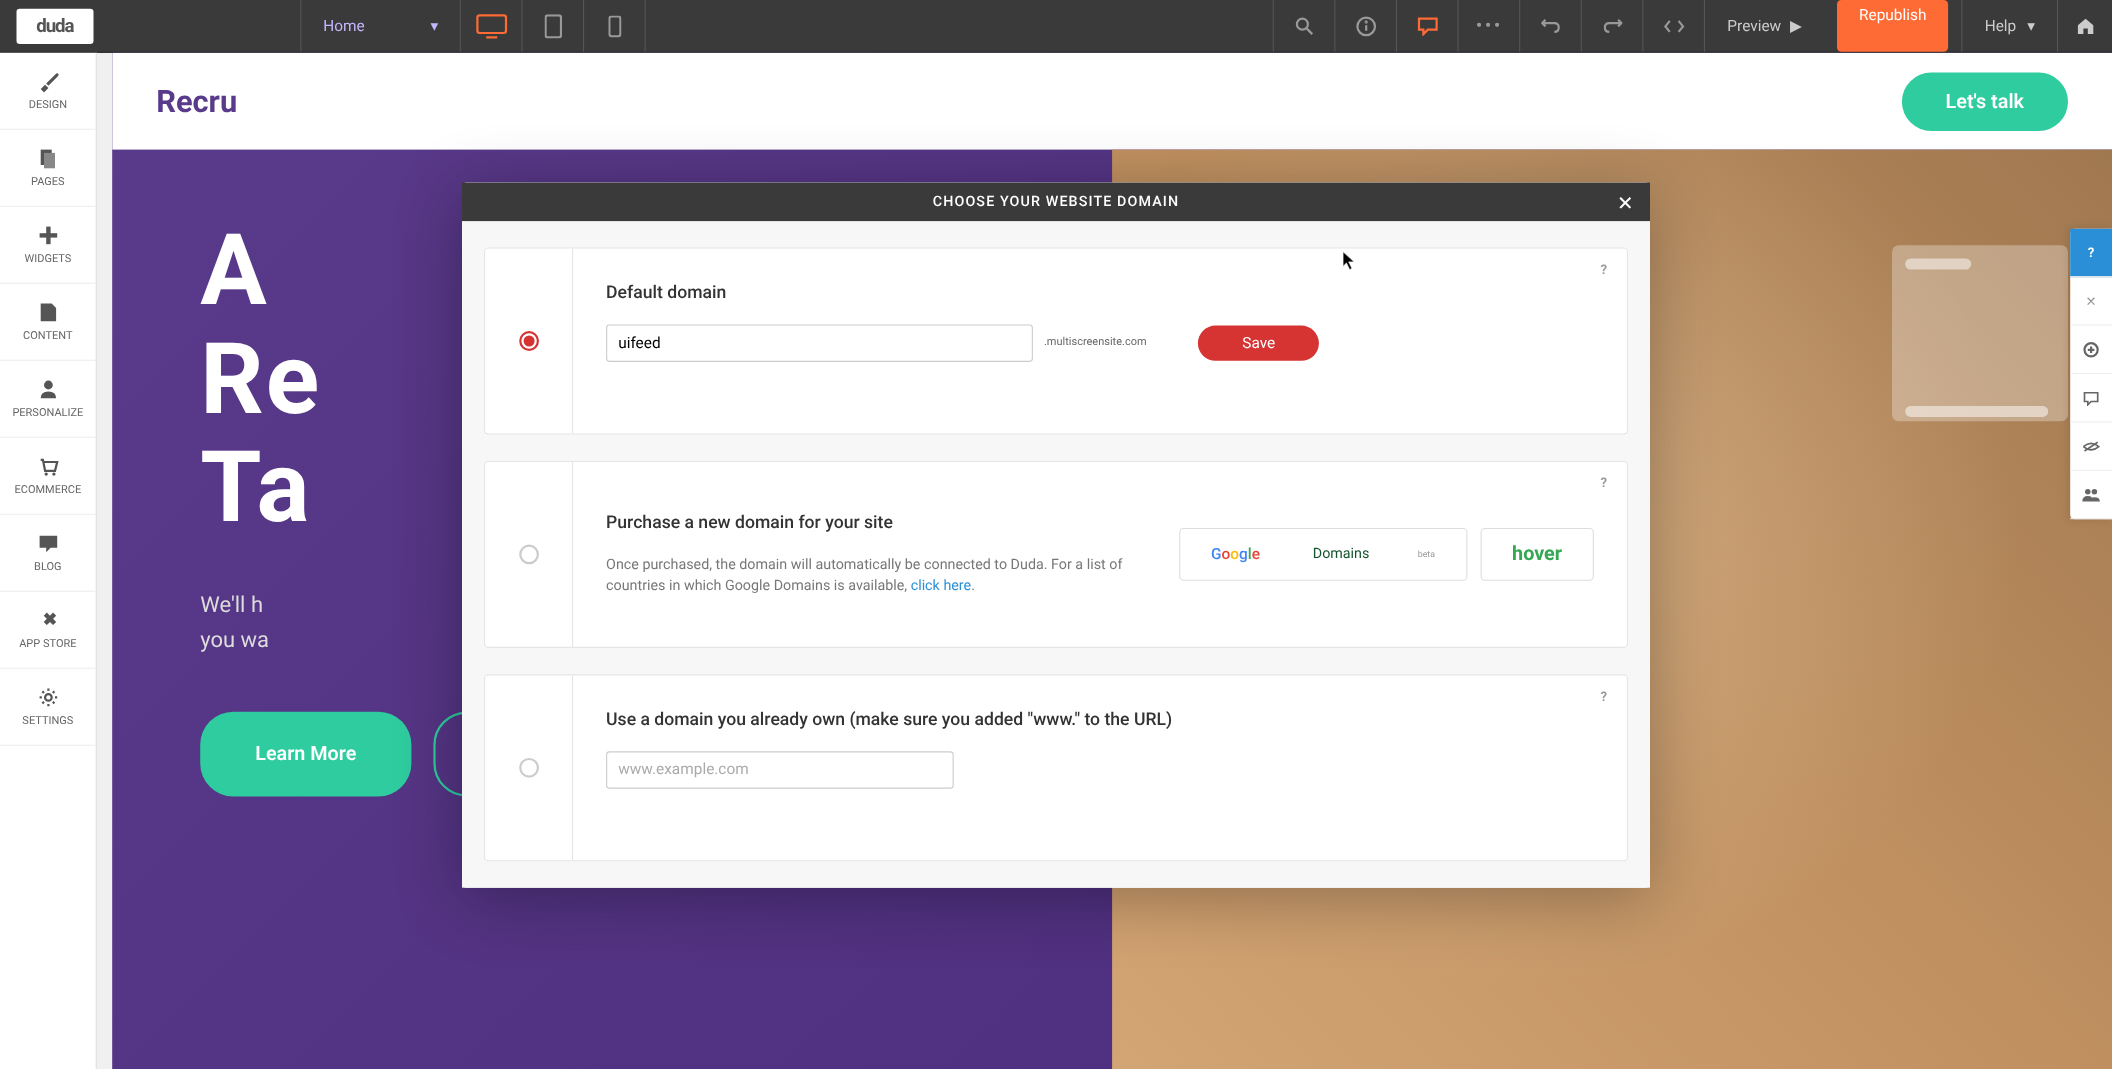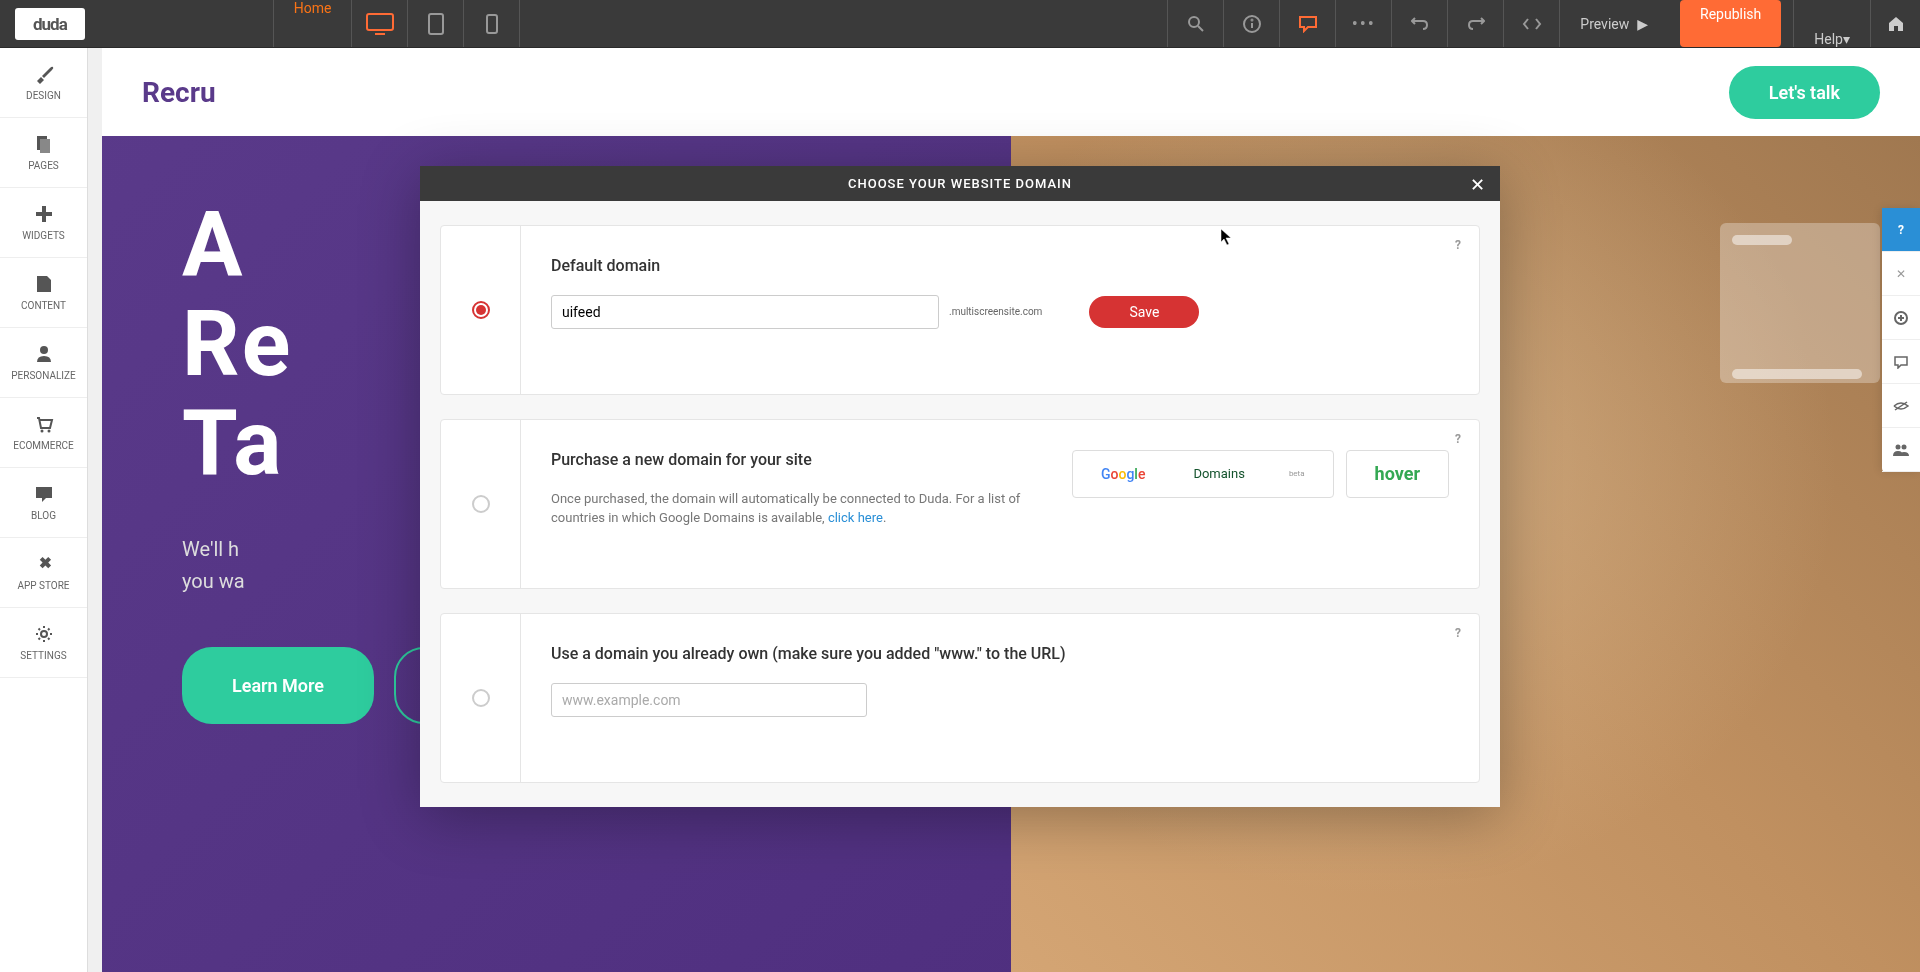--- a/index.html
+++ b/index.html
@@ -1,30 +1,30 @@
 <!DOCTYPE html>
 <html><head>
   <meta charset="utf-8">
   <style>
     * { margin: 0; padding: 0; box-sizing: border-box; font-family: -apple-system, BlinkMacSystemFont, 'Segoe UI', Roboto, sans-serif; }
     body { background: #f0f0f0; overflow: hidden; width: 1920px; height: 972px; position: relative; }
     
     
     .top-bar { height: 48px; background: #3a3a3a; color: #fff; display: flex; align-items: center; border-bottom: 1px solid #2a2a2a; }
     .logo { background: #fff; padding: 6px 18px; margin: 6px 8px 6px 15px; border-radius: 3px; color: #555; font-weight: 700; font-size: 17px; letter-spacing: -1px; }
-    .page-select { display: flex; align-items: center; padding: 0 20px; height: 100%; border-left: 1px solid #555; border-right: 1px solid #555; color: #f97316; font-size: 14px; gap: 60px; margin-left: 180px; flex-direction: column; }
+    .page-select { display: flex; align-items: center; padding: 0 20px; height: 100%; border-left: 1px solid #555; border-right: 1px solid #555; color: #c4b5fd; font-size: 14px; gap: 60px; margin-left: 180px; }
     .device-tabs { display: flex; height: 100%; }
     .device-tab { width: 56px; display: flex; align-items: center; justify-content: center; border-right: 1px solid #555; cursor: pointer; }
     .device-tab.active svg { stroke: #ff6b35; fill: none; }
     .device-tab svg { stroke: #999; fill: none; stroke-width: 2; }
     .toolbar-group { display: flex; height: 100%; margin-left: auto; }
     .toolbar-btn { width: 56px; display: flex; align-items: center; justify-content: center; border-left: 1px solid #555; cursor: pointer; color: #999; font-size: 18px; }
     .preview-btn { display: flex; align-items: center; padding: 0 20px; border-left: 1px solid #555; color: #ccc; font-size: 14px; gap: 8px; cursor: pointer; }
     .republish-btn { background: #ff6b35; color: #fff; padding: 6px 20px; border-radius: 4px; margin: 0 12px; font-size: 14px; cursor: pointer; }
-    .help-btn { display: flex; align-items: flex-end; padding: 0 20px; border-left: 1px solid #555; color: #ccc; font-size: 14px; cursor: pointer; }
+    .help-btn { display: flex; align-items: center; padding: 0 20px; border-left: 1px solid #555; color: #ccc; font-size: 14px; gap: 10px; cursor: pointer; }
     .home-btn { width: 50px; display: flex; align-items: center; justify-content: center; border-left: 1px solid #555; cursor: pointer; color: #ccc; }
     
     
     .left-sidebar { position: absolute; left: 0; top: 48px; width: 88px; height: calc(100% - 48px); background: #fff; border-right: 1px solid #ddd; }
     .sidebar-item { display: flex; flex-direction: column; align-items: center; padding: 16px 0; border-bottom: 1px solid #eee; cursor: pointer; font-size: 10px; color: #666; gap: 6px; }
     .sidebar-item svg { width: 20px; height: 20px; fill: #555; }
     
     
     .canvas-area { position: absolute; left: 102px; top: 48px; right: 0; bottom: 0; background: linear-gradient(135deg, #5a3a8a 0%, #4a2a7a 100%); overflow: hidden; }
     .site-header { height: 88px; background: #fff; display: flex; align-items: center; padding: 0 40px; }
@@ -71,21 +71,21 @@
     .provider-box { border: 1px solid #ddd; border-radius: 4px; padding: 14px 28px; height: 48px; display: flex; align-items: center; gap: 44px; }
     .google-logo { font-size: 14px; font-weight: 500; }
     .google-logo span:nth-child(1) { color: #4285f4; }
     .google-logo span:nth-child(2) { color: #ea4335; }
     .google-logo span:nth-child(3) { color: #fbbc05; }
     .google-logo span:nth-child(4) { color: #4285f4; }
     .google-logo span:nth-child(5) { color: #34a853; }
     .google-logo span:nth-child(6) { color: #ea4335; }
     .google-domains-text { color: #14532d; font-size: 13px; margin-left: 4px; }
     .hover-logo { color: #34a853; font-size: 18px; font-weight: 700; }
-    .option-flex { display: flex; justify-content: space-between; align-items: flex-start; }
+    .option-flex { display: flex; justify-content: space-between; align-items: center; }
     
     .cursor { position: absolute; left: 1220px; top: 228px; z-index: 200; pointer-events: none; }
     .cursor svg { width: 14px; height: 18px; }
   </style>
 </head>
 <body>
 
 <div class="top-bar">
   <div class="logo">duda</div>
   <div class="page-select">

